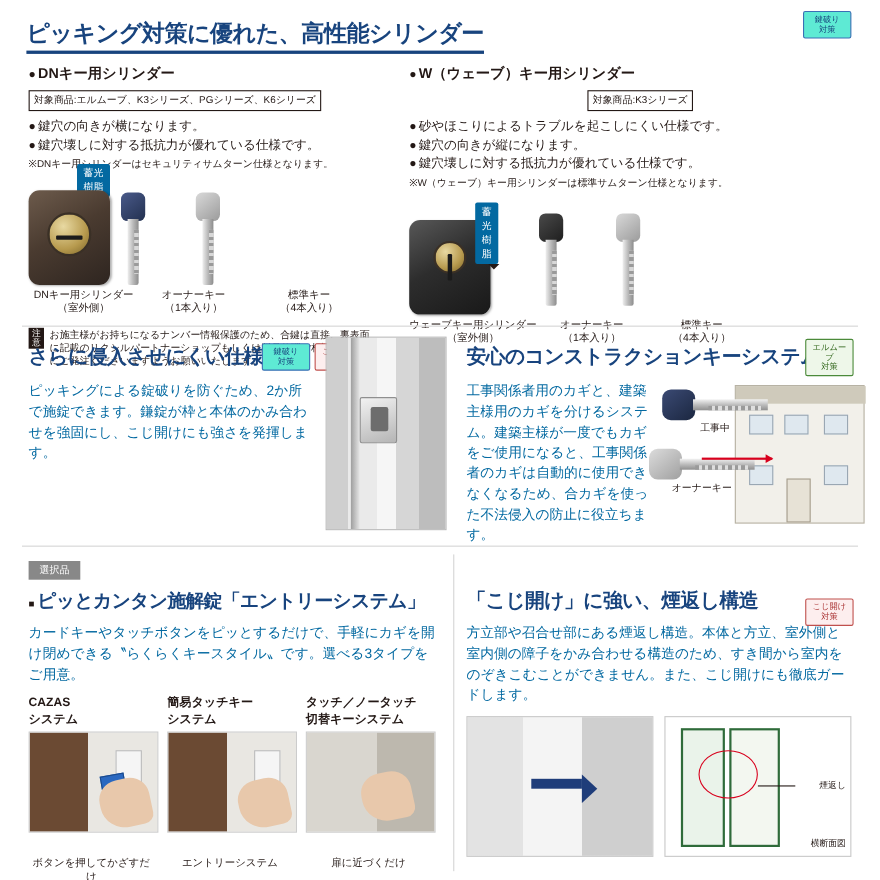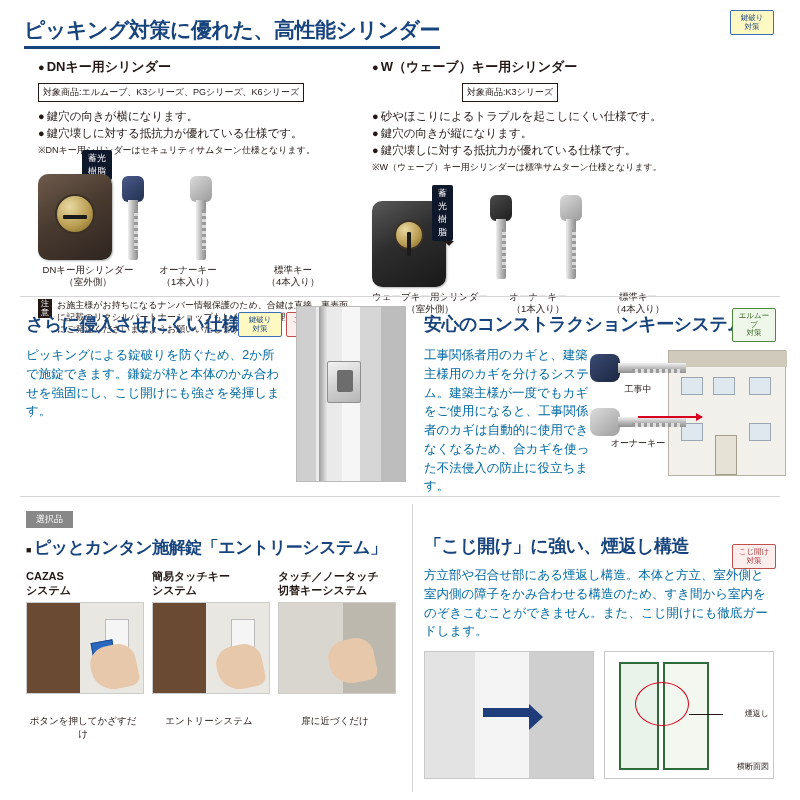--- a/index.html
+++ b/index.html
@@ -26,21 +26,21 @@
     font-size: 13px; font-weight: bold; color: #231815;
   }
   .body-text { font-size: 12.5px; line-height: 1.5; color: #0369a1; }
   .tiny { font-size: 9px; line-height: 1.35; color: #231815; }
   .caption { font-size: 9.5px; text-align: center; line-height: 1.3; }
 
   
   .tag {
     border: 1px solid #3b6fb5;
     color: #18447e;
-    background: #fef9c3;
+    background: #5eead4;
     font-size: 7.5px;
     line-height: 1.15;
     text-align: center;
     padding: 3px 2px;
     width: 44px;
     border-radius: 2px;
   }
   .tag.pink { border-color: #c0504d; color: #a33; background: #fdeeee; }
   .tag.green { border-color: #4b8a3a; color: #35691f; background: #eef7e9; }
 
@@ -58,21 +58,21 @@
     background: #fff;
   }
 
   hr.sep { border: none; border-top: 1px solid #d5d5d5; margin: 0; }
 
   
   #sec1 { position: absolute; left: 0; top: 0; width: 800px; height: 296px; }
   #sec1 .title { position: absolute; left: 24px; top: 16px; }
   #sec1 .tag-wrap { position: absolute; right: 26px; top: 10px; }
 
-  .col-left { position: absolute; left: 26px; top: 58px; width: 330px; margin-left: 12px; }
+  .col-left { position: absolute; left: 26px; top: 58px; width: 330px; }
   .col-right { position: absolute; left: 372px; top: 58px; width: 330px; }
 
   .keyimg-row { display: flex; align-items: flex-end; gap: 10px; margin-top: 6px; }
 
   
   .cyl {
     width: 74px; height: 86px; border-radius: 10px;
     background: linear-gradient(150deg,#6d5b4c 0%, #4a3b30 45%, #2e2520 100%);
     position: relative; box-shadow: 1px 1px 2px rgba(0,0,0,.3);
   }
@@ -123,21 +123,21 @@
   .key-h .blade {
     position: absolute; left: 28px; top: 9px; width: 68px; height: 10px;
     background: linear-gradient(#f2f2f2,#bdbdbd 50%,#8f8f8f);
   }
   .key-h .blade::after {
     content: ""; position: absolute; left: 14px; bottom: 0; width: 48px; height: 4px;
     background: repeating-linear-gradient(90deg,#9a9a9a 0 3px,#dedede 3px 6px);
   }
 
   .callout {
-    background: #0f172a; color: #fff; font-size: 9px;
+    background: #0369a1; color: #fff; font-size: 9px;
     padding: 2px 6px; border-radius: 2px; position: relative; display: inline-block;
   }
   .callout::after {
     content: ""; position: absolute; left: 12px; bottom: -5px;
     border-left: 5px solid transparent; border-right: 5px solid transparent;
     border-top: 5px solid #231815;
   }
 
   .note-box {
     margin-top: 10px; display: flex; gap: 5px; align-items: flex-start;
@@ -327,21 +327,21 @@
       </div>
 
       <div class="note-box">
         <div class="note-icon">注<br>意</div>
         <div class="tiny" style="width:300px;">お施主様がお持ちになるナンバー情報保護のため、合鍵は直接、裏表面に記載のリクシルパートナーショップもしくは製品修理ご相談センターにご発注くださいますようお願いいたします。</div>
       </div>
     </div>
 
     <div class="col-right">
       <div class="h2 bullet-circle">W（ウェーブ）キー用シリンダー</div>
-      <div style="margin-top:5px; text-align:left; padding-left:90px;">
+      <div style="margin-top:5px; text-align:center; padding-left:90px;">
         <span class="target-box">対象商品:K3シリーズ</span>
       </div>
       <div style="margin-top:6px;">
         <div class="list-item bullet-circle">砂やほこりによるトラブルを起こしにくい仕様です。</div>
         <div class="list-item bullet-circle">鍵穴の向きが縦になります。</div>
         <div class="list-item bullet-circle">鍵穴壊しに対する抵抗力が優れている仕様です。</div>
         <div class="tiny" style="margin-top:2px;">※W（ウェーブ）キー用シリンダーは標準サムターン仕様となります。</div>
       </div>
 
       <div class="keyimg-row" style="margin-top:14px; align-items:center;">
@@ -409,21 +409,21 @@
     <div class="ck-diagram">
       <div class="house">
         <div class="roof"></div>
         <div class="win" style="left:12px; top:26px;"></div>
         <div class="win" style="left:44px; top:26px;"></div>
         <div class="win" style="left:80px; top:26px;"></div>
         <div class="win" style="left:12px; top:72px;"></div>
         <div class="win" style="left:80px; top:72px;"></div>
         <div class="door"></div>
       </div>
-      <div style="position:absolute; left:0; top:4px;">
+      <div style="position:absolute; left:12px; top:4px;">
         <div class="key-h">
           <div class="head"></div>
           <div class="blade"></div>
         </div>
         <div class="keytag">工事中</div>
       </div>
       <div style="position:absolute; left:0; top:58px;">
         <div class="key-h silver">
           <div class="head"></div>
           <div class="blade"></div>
@@ -435,20 +435,21 @@
   </div>
 
   <hr class="sep" style="position:absolute; left:20px; top:496px; width:760px;">
 
   <div id="sec3">
     <div class="vline"></div>
 
     <div class="sec3-left">
       <span class="opt-badge">選択品</span>
       <div class="h1 bullet-sq" style="font-size:17px; margin-top:8px;">ピッとカンタン施解錠「エントリーシステム」</div>
+      <div class="body-text" style="margin-top:8px; width:370px;">カードキーやタッチボタンをピッとするだけで、手軽にカギを開け閉めできる〝らくらくキースタイル〟です。選べる3タイプをご用意。</div>
 
       <div class="three-col">
         <div class="col">
           <div class="col-title" style="white-space:pre-line;">CAZAS
 システム</div>
           <div class="col-photo">
             <div class="panelbox"></div>
             <div class="card"></div>
             <div class="hand"></div>
           </div>

